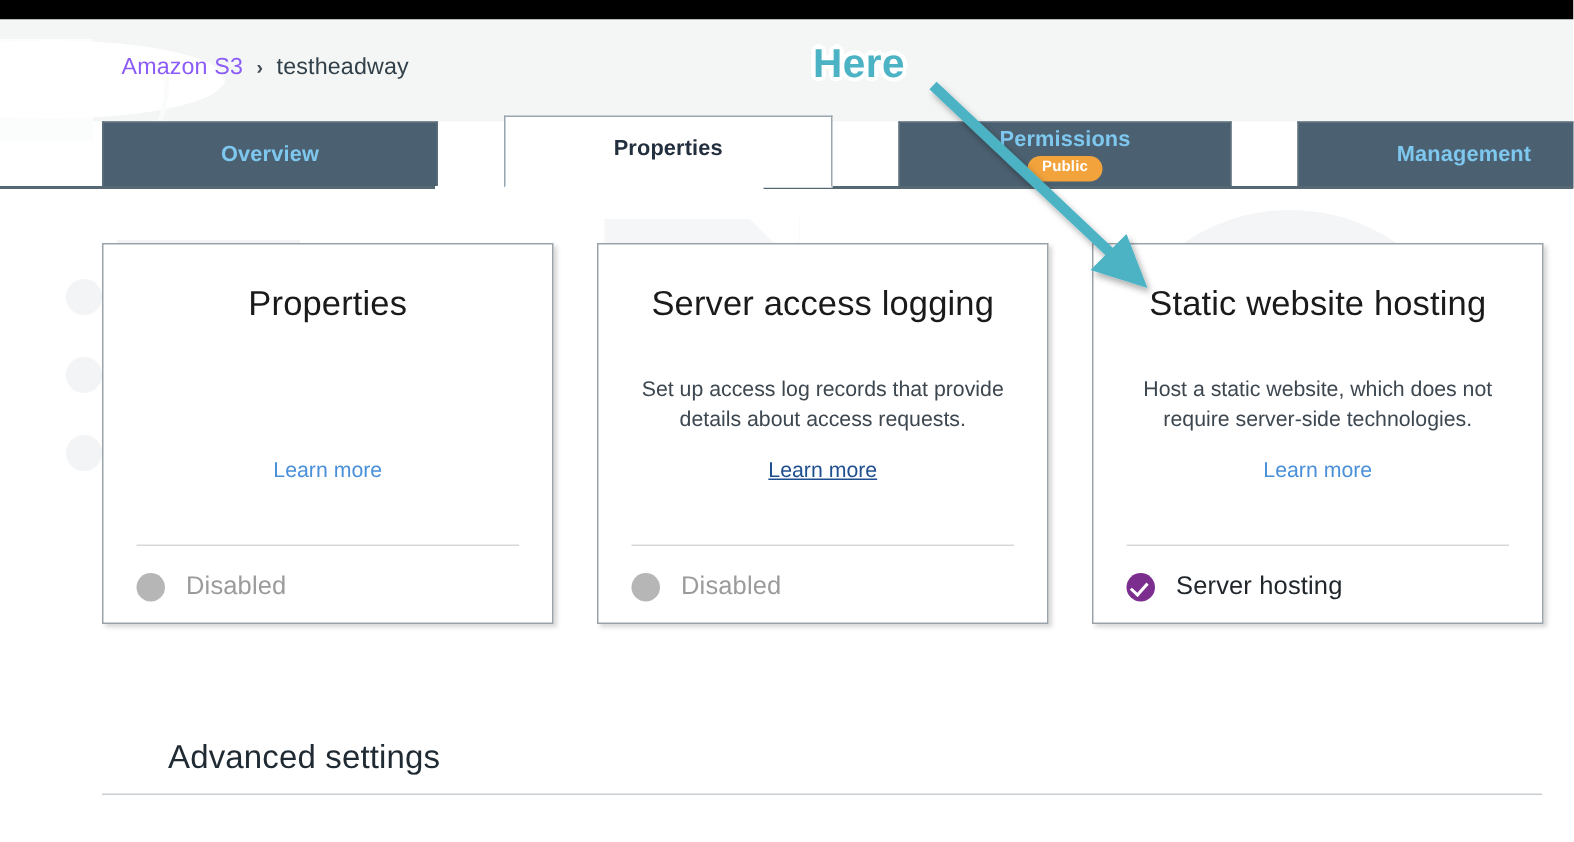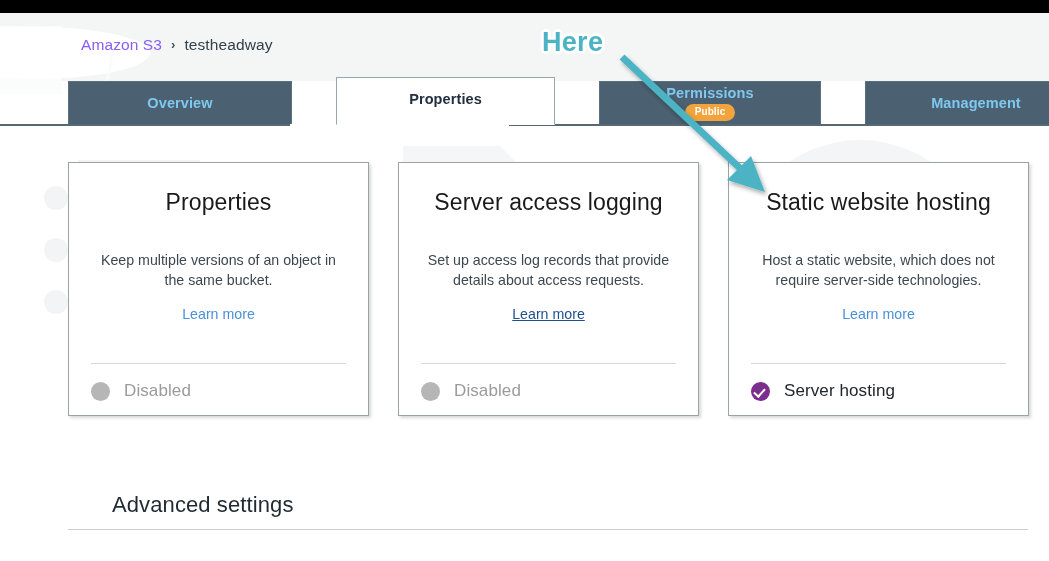--- a/index.html
+++ b/index.html
@@ -445,21 +445,20 @@
     <div class="wm-skel" style="left:44px;  top:112px; width:24px;  height:24px; border-radius:50%;"></div>
     <div class="wm-skel" style="left:44px;  top:164px; width:24px;  height:24px; border-radius:50%;"></div>
     <div class="wm-skel" style="left:413px; top:60px;  width:62px;  height:16px;"></div>
     <div class="wm-skel" style="left:413px; top:88px;  width:62px;  height:16px;"></div>
     <div class="wm-skel" style="left:413px; top:116px; width:62px;  height:16px;"></div>
 
     <div class="cards">
 
       <div class="card card-1">
         <div class="card-title">Properties</div>
-        <div class="card-desc">Keep multiple versions of an object in the same bucket.</div>
         <a class="card-link" href="#">Learn more</a>
         <div class="card-divider"></div>
         <div class="card-status">
           <span class="status-dot"></span>
           <span class="status-label">Disabled</span>
         </div>
       </div>
 
       <div class="card card-2">
         <div class="card-title">Server access logging</div>

